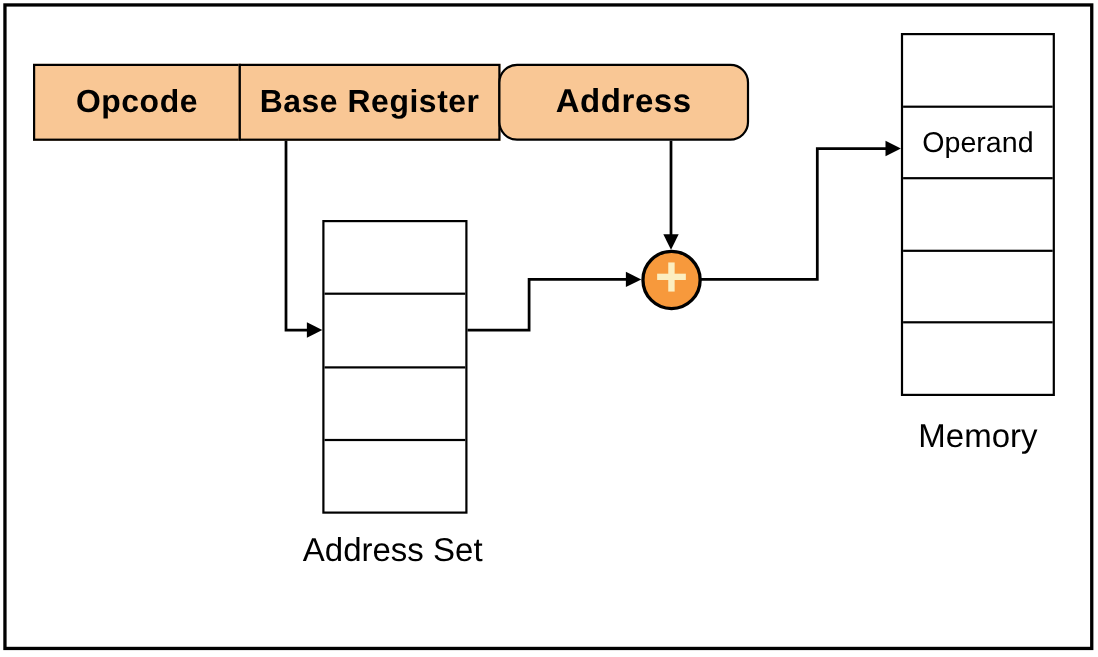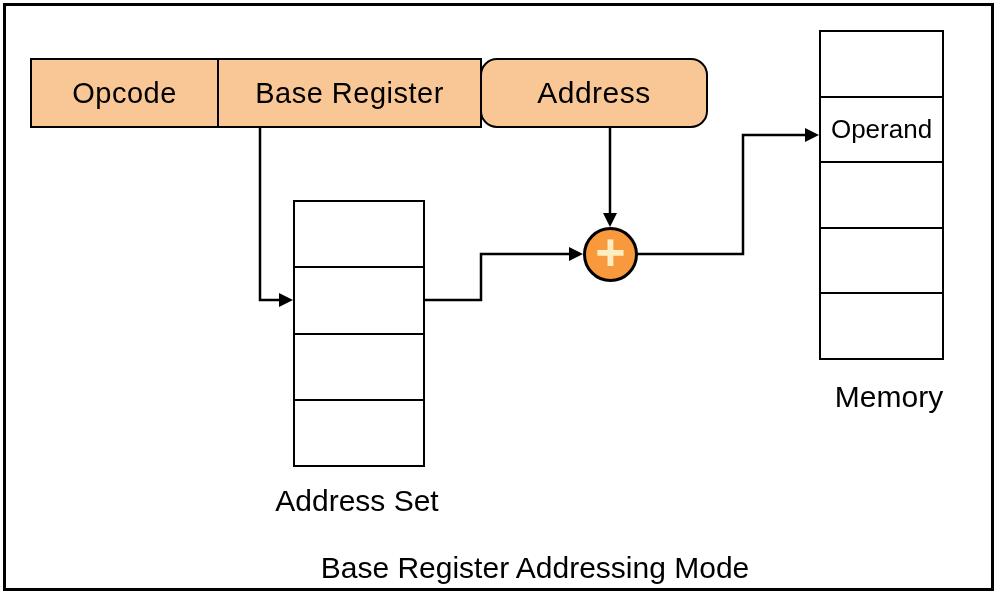--- a/index.html
+++ b/index.html
@@ -33,27 +33,27 @@
     display: flex;
   }
   .instr .field {
     height: 70px;
     box-sizing: border-box;
     background: var(--field-fill, #F9C795);
     border: 2px solid #000;
     display: flex;
     align-items: center;
     justify-content: center;
-    font-weight: normal;
+    font-weight: bold;
     font-size: 29px;
     letter-spacing: 0.5px;
   }
   .instr .field + .field { margin-left: -2px; }
   .field.opcode  { width: 189px; }
-  .field.basereg { width: 265px; }
+  .field.basereg { width: 238px; }
   .field.address { width: 228px; font-size: 30px; border-radius: 17px; }
 
   
   .register-set {
     position: absolute;
     left: 293px;
     top: 200px;
     width: 132px;
     height: 267px;
     border: 2px solid #000;
@@ -66,21 +66,21 @@
     flex: 1;
     border-top: 2px solid #000;
   }
   .register-set .cell:first-child { border-top: none; }
 
   
   .memory {
     position: absolute;
     left: 819px;
     top: 30px;
-    width: 125px;
+    width: 140px;
     height: 330px;
     border: 2px solid #000;
     box-sizing: border-box;
     display: flex;
     flex-direction: column;
     background: #fff;
   }
   .memory .cell {
     flex: 1;
     border-top: 2px solid #000;
@@ -186,15 +186,14 @@
 
     <path d="M425 300 H481 V254 H570"></path>
     <polygon points="583,254 569,247 569,261"></polygon>
 
     <path d="M637 254 H743 V135 H806"></path>
     <polygon points="819,135 805,128 805,142"></polygon>
   </svg>
 
   <div class="label register-set-label">Address Set</div>
   <div class="label memory-label">Memory</div>
-  <div class="label diagram-title">Base Register Addressing Mode</div>
 
 </div>
 
 </body></html>

